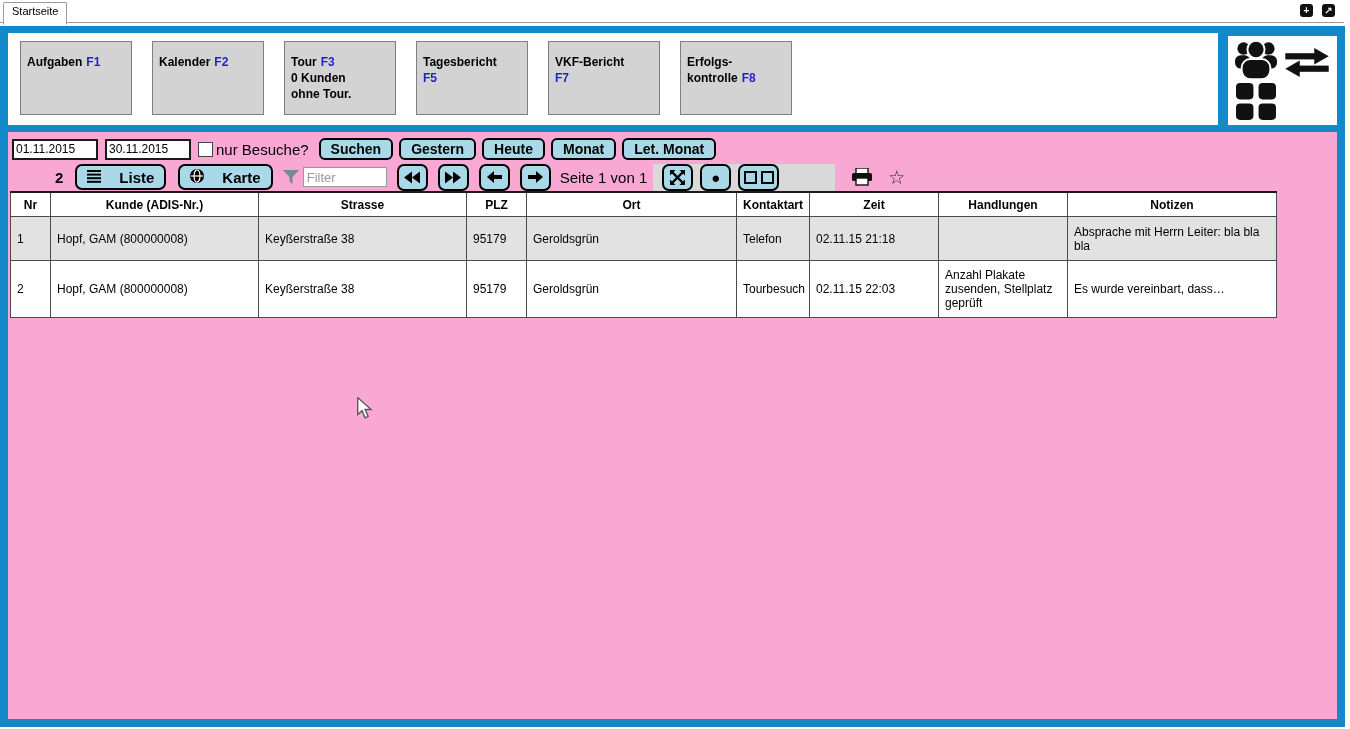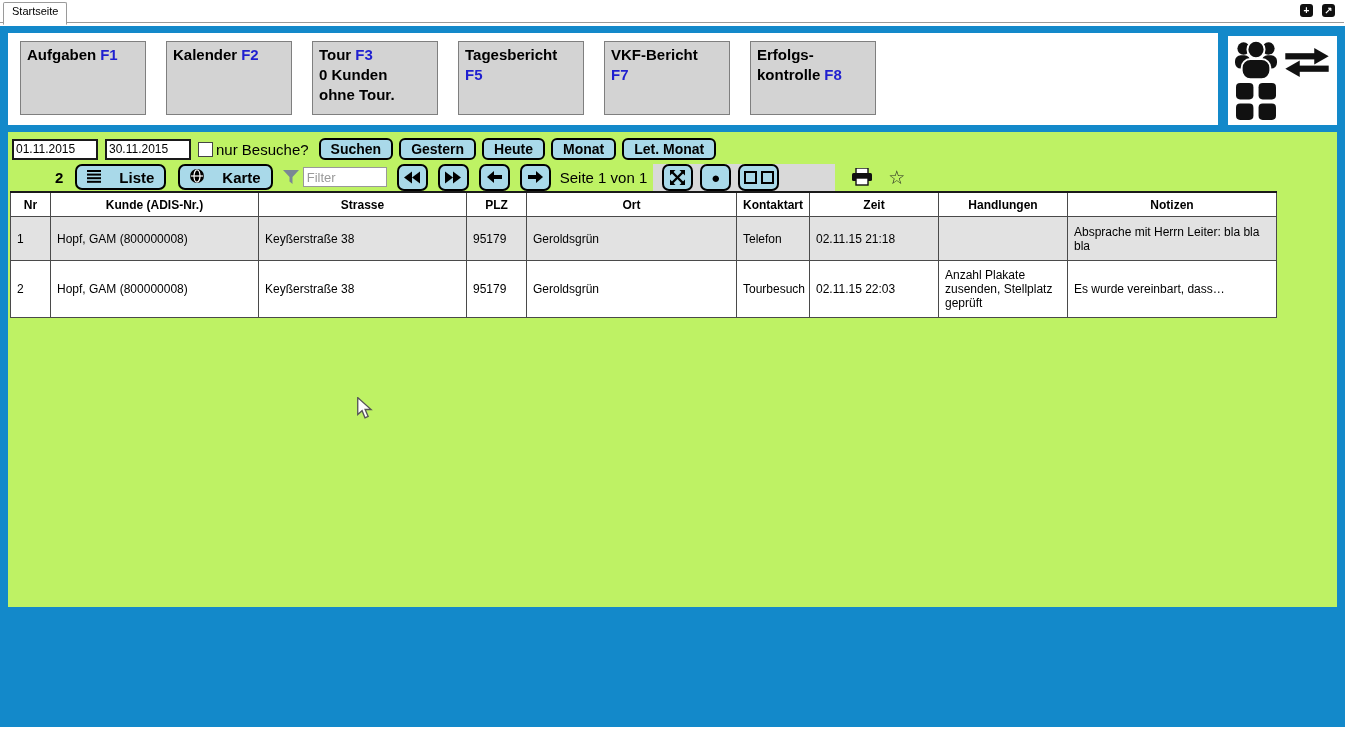--- a/index.html
+++ b/index.html
@@ -20,32 +20,32 @@
        border:1px solid #9a9a9a;border-bottom:1px solid #fff;border-radius:2px 2px 0 0;
        font-size:11px;z-index:3;}
   #win-icons{position:absolute;top:4px;right:9px;display:flex;gap:9px;z-index:3;}
   .winicon{width:13px;height:13px;background:#101010;color:#fff;border-radius:3px;
            font-size:10px;line-height:13px;text-align:center;font-weight:bold;cursor:default;}
   
   #frame{position:absolute;top:26px;left:0;width:1345px;height:701px;background:var(--frame-blue);}
   
   #toolbar{position:absolute;left:8px;top:7px;width:1210px;height:92px;background:#fff;
            box-sizing:border-box;display:flex;gap:20px;padding:8px 0 0 12px;}
-  .fnbtn{width:126px;height:74px;box-sizing:border-box;background:var(--fn-gray);
-         border:1px solid #7f7f7f;font-size:15px;font-weight:bold;line-height:1.32;
-         padding:3px 6px;text-align:left;cursor:default;}
+  .fnbtn{width:112px;height:74px;box-sizing:border-box;background:var(--fn-gray);
+         border:1px solid #7f7f7f;font-size:12px;font-weight:bold;line-height:1.32;
+         padding:13px 6px;text-align:left;cursor:default;}
   .fkey{color:var(--fkey-blue);}
   span.fkey{margin-left:4px;}
   
   #iconpanel{position:absolute;left:1228px;top:10px;width:109px;height:89px;background:#fff;}
   #people-icon{position:absolute;left:5px;top:3px;}
   #grid-icon{position:absolute;left:8px;top:47px;}
   #transfer-icon{position:absolute;left:55px;top:11px;}
   
-  #content{position:absolute;left:8px;top:106px;width:1329px;height:475px;background:#bef264;}
+  #content{position:absolute;left:8px;top:106px;width:1329px;height:587px;background:#f9a8d4;}
   
   #search-row{position:absolute;left:4px;top:5px;height:24px;display:flex;align-items:center;}
   .datefield{width:78px;height:17px;border:2px solid #1a1a1a;background:#fff;font-size:12px;
              padding:0 2px;font-family:inherit;}
   .datefield + .datefield{margin-left:7px;}
   #only-visits-box{width:13px;height:13px;border:1px solid #444;background:#fff;margin:0 3px 0 7px;}
   #only-visits-label{font-size:15px;margin-right:4px;}
   .bluebtn{background:var(--btn-blue);border:2px solid #000;border-radius:6px;
            font-weight:bold;font-size:14px;font-family:inherit;padding:1px 10px;height:22px;
            margin-left:6px;cursor:pointer;white-space:nowrap;}

